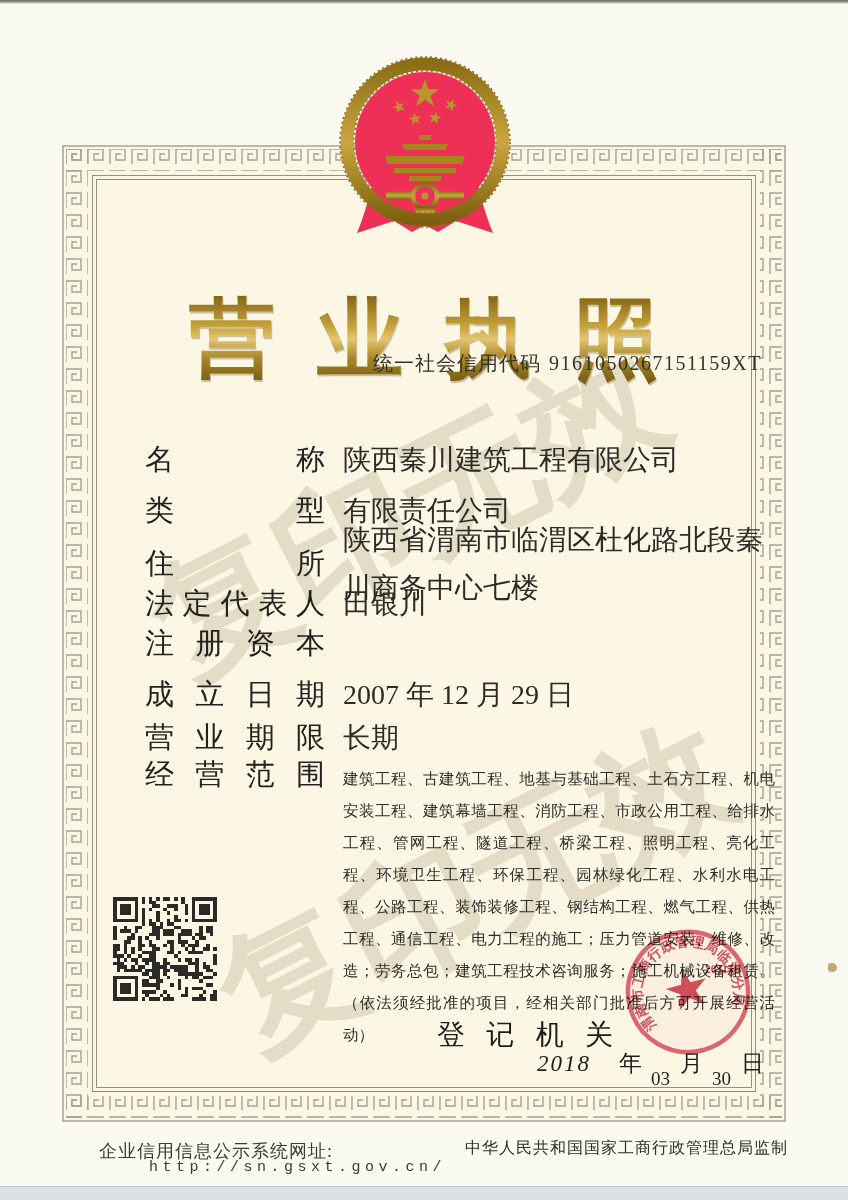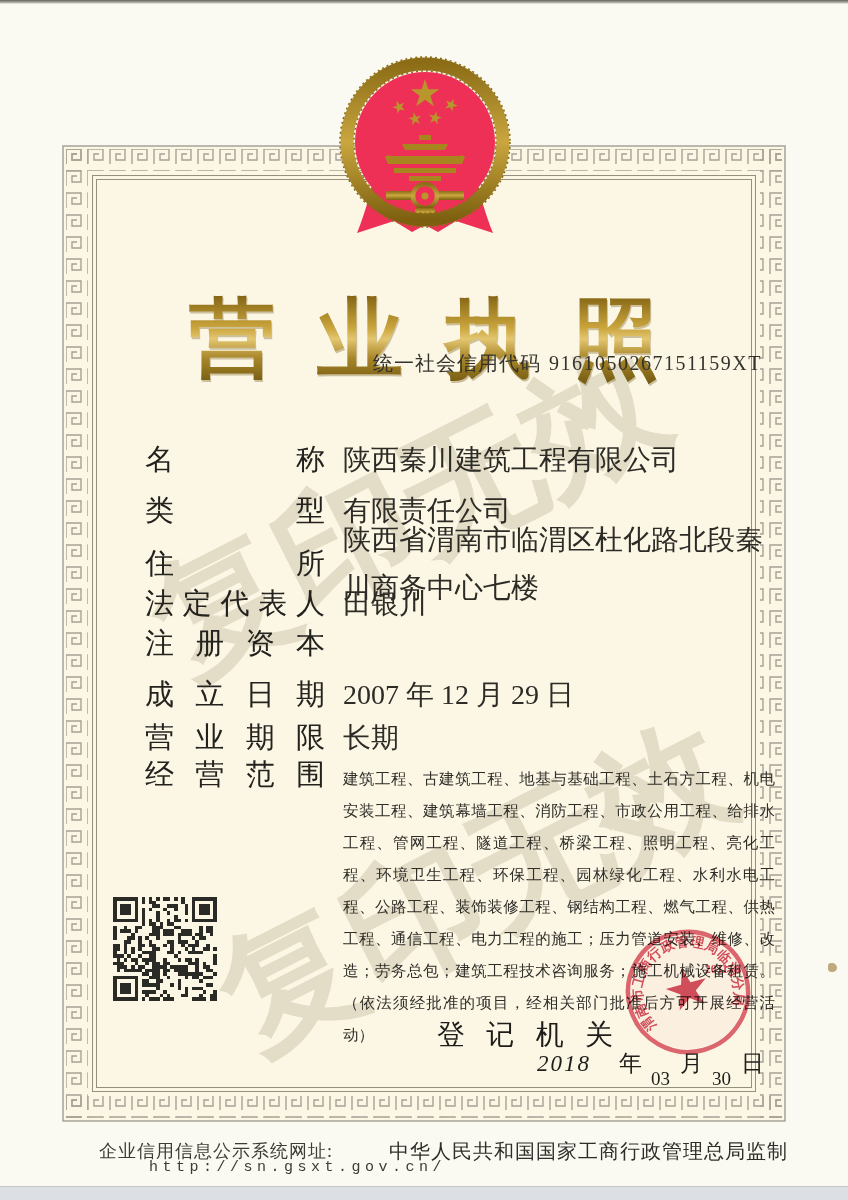--- a/index.html
+++ b/index.html
@@ -52,21 +52,21 @@
   .issue-date .small{font-size:19px;position:relative;top:14px;margin-left:9px;}
   .issue-date .unit{margin-left:10px;}
   .issue-date .unit.first{margin-left:28px;}
 
   .seal{position:absolute;left:596px;top:900px;transform:rotate(-15deg);opacity:.92;mix-blend-mode:multiply;}
 
   .footer-site{position:absolute;left:99px;top:1139px;color:#3c3b35;}
   .footer-site .lab{display:block;font-size:18px;letter-spacing:1px;}
   .footer-site .url{display:block;margin-left:50px;margin-top:-4px;font-size:15px;letter-spacing:4.5px;
     font-family:"Liberation Mono","DejaVu Sans Mono",monospace;}
-  .footer-issuer{position:absolute;right:60px;top:1138px;font-size:20px;color:#2e2d28;letter-spacing:1px;}
+  .footer-issuer{position:absolute;right:60px;top:1138px;font-size:16px;color:#2e2d28;letter-spacing:1px;}
 </style>
 </head>
 <body>
 
 <div class="page">
 
   <div class="scan-top-line"></div>
 
   <svg class="frame" width="724" height="977" viewBox="0 0 724 977">
     <defs>

